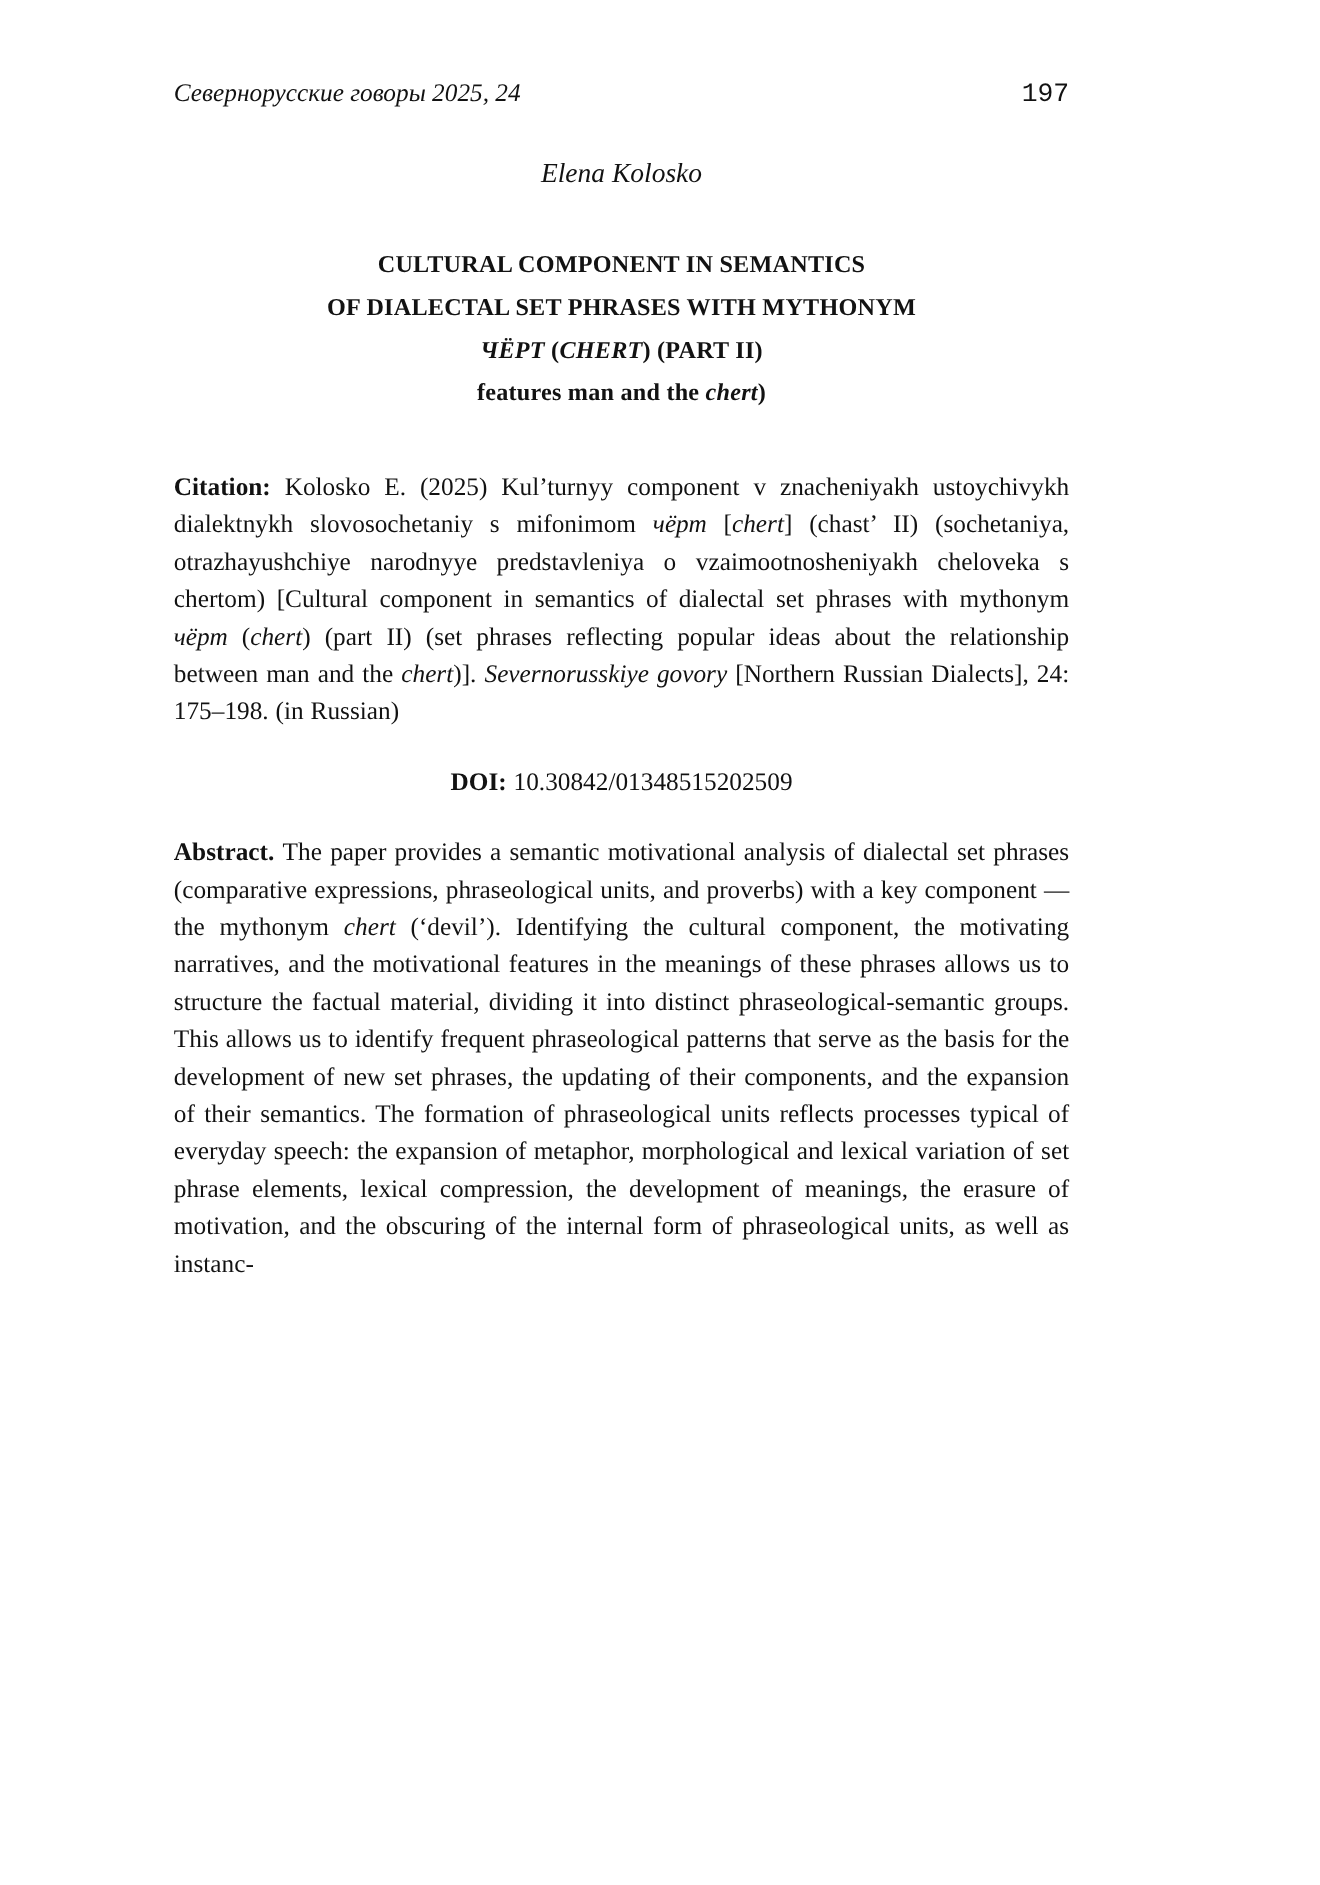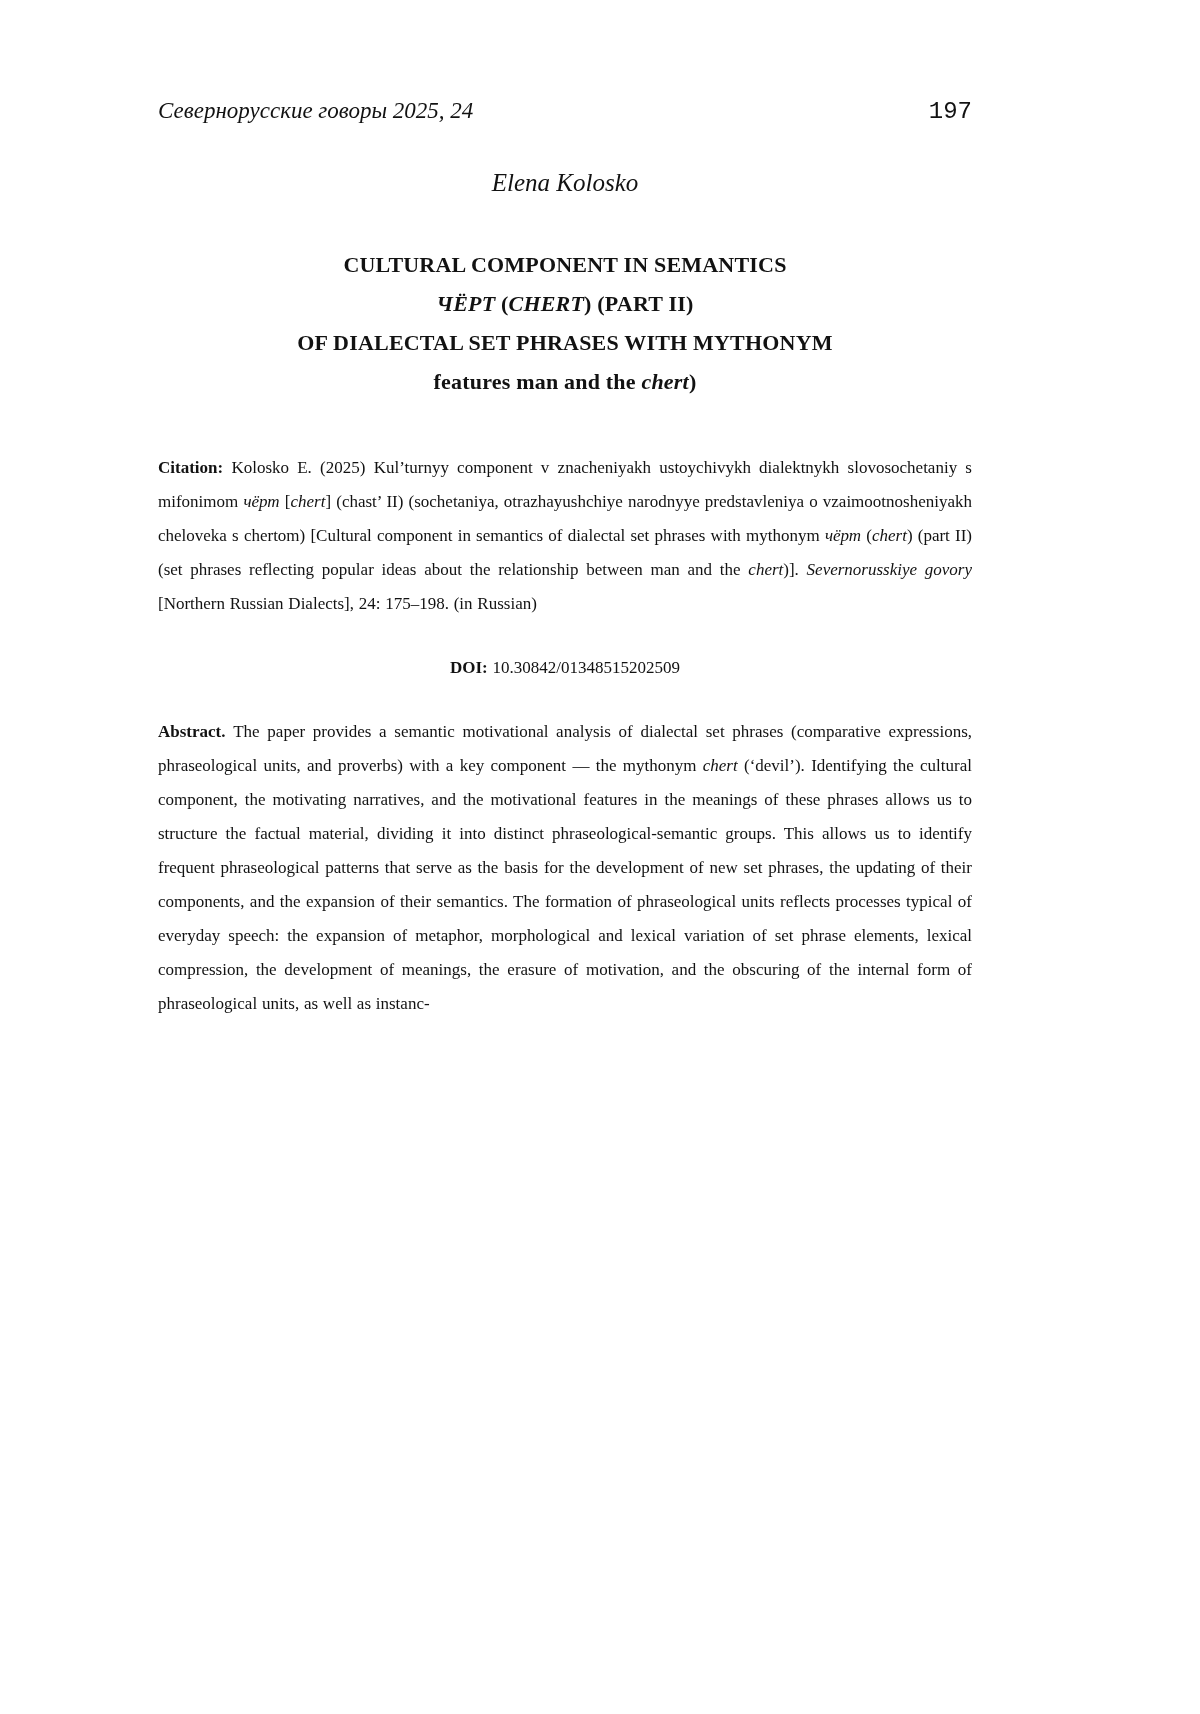--- a/index.html
+++ b/index.html
@@ -6,21 +6,21 @@
   html, body { background: #e8e8e8; }
   body { font-family: "Liberation Serif", "DejaVu Serif", serif; }
 
   .page {
     position: relative;
     width: 1200px;
     height: 1714px;
     margin: 0 auto;
     background: #ffffff;
     color: #121212;
-    padding: 98px 228px 60px 158px;
+    padding: 72px 228px 60px 158px;
   }
 
   .running-head {
     display: flex;
     justify-content: space-between;
     align-items: baseline;
     font-size: 23px;
     margin-bottom: 0;
   }
   .running-head .journal { font-style: italic; }
@@ -40,21 +40,21 @@
     font-size: 22px;
     font-weight: bold;
     line-height: 39px;
     letter-spacing: 0.2px;
   }
 
   .body-text { margin-top: 22px; }
 
   .para {
     margin-top: 30px;
-    font-size: 17px;
+    font-size: 23px;
     line-height: 34px;
     text-align: justify;
     word-spacing: 0.5px;
   }
   .para.first { margin-top: 50px; }
   .para.doi { text-align: center; }
 
   .b { font-weight: bold; }
   .i { font-style: italic; }
 </style>
@@ -65,22 +65,22 @@
 
   <header class="running-head">
     <span class="journal">Севернорусские говоры 2025, 24</span>
     <span class="pageno">197</span>
   </header>
 
   <div class="author">Elena Kolosko</div>
 
   <h1 class="title">
     <div class="title-line"><span class="b">CULTURAL COMPONENT IN SEMANTICS</span></div>
+    <div class="title-line"><span class="b">OF DIALECTAL SET PHRASES WITH MYTHONYM</span></div>
     <div class="title-line"><span class="b i">ЧЁРТ</span><span class="b"> (</span><span class="b i">CHERT</span><span class="b">) (PART II)</span></div>
-    <div class="title-line"><span class="b">OF DIALECTAL SET PHRASES WITH MYTHONYM</span></div>
     <div class="title-line"><span class="b">features man and the </span><span class="b i">chert</span><span class="b">)</span></div>
   </h1>
 
   <div class="body-text">
     <p class="para first"><span class="b">Citation: </span><span>Kolosko E. (2025) Kul’turnyy component v znacheniyakh ustoychivykh dialektnykh slovosochetaniy s mifonimom </span><span class="i">чёрт</span><span> [</span><span class="i">chert</span><span>] (chast’ II) (sochetaniya, otrazhayushchiye narodnyye predstavleniya o vzaimootnosheniyakh cheloveka s chertom) [Cultural component in semantics of dialectal set phrases with mythonym </span><span class="i">чёрт</span><span> (</span><span class="i">chert</span><span>) (part II) (set phrases reflecting popular ideas about the relationship between man and the </span><span class="i">chert</span><span>)]. </span><span class="i">Severnorusskiye govory</span><span> [Northern Russian Dialects], 24: 175–198. (in Russian)</span></p>
 
     <p class="para doi"><span class="b">DOI: </span><span>10.30842/01348515202509</span></p>
 
 
     <p class="para"><span class="b">Abstract. </span><span>The paper provides a semantic motivational analysis of dialectal set phrases (comparative expressions, phraseological units, and proverbs) with a key component — the mythonym </span><span class="i">chert</span><span> (‘devil’). Identifying the cultural component, the motivating narratives, and the motivational features in the meanings of these phrases allows us to structure the factual material, dividing it into distinct phraseological-semantic groups. This allows us to identify frequent phraseological patterns that serve as the basis for the development of new set phrases, the updating of their components, and the expansion of their semantics. The formation of phraseological units reflects processes typical of everyday speech: the expansion of metaphor, morphological and lexical variation of set phrase elements, lexical compression, the development of meanings, the erasure of motivation, and the obscuring of the internal form of phraseological units, as well as instanc-</span></p>

